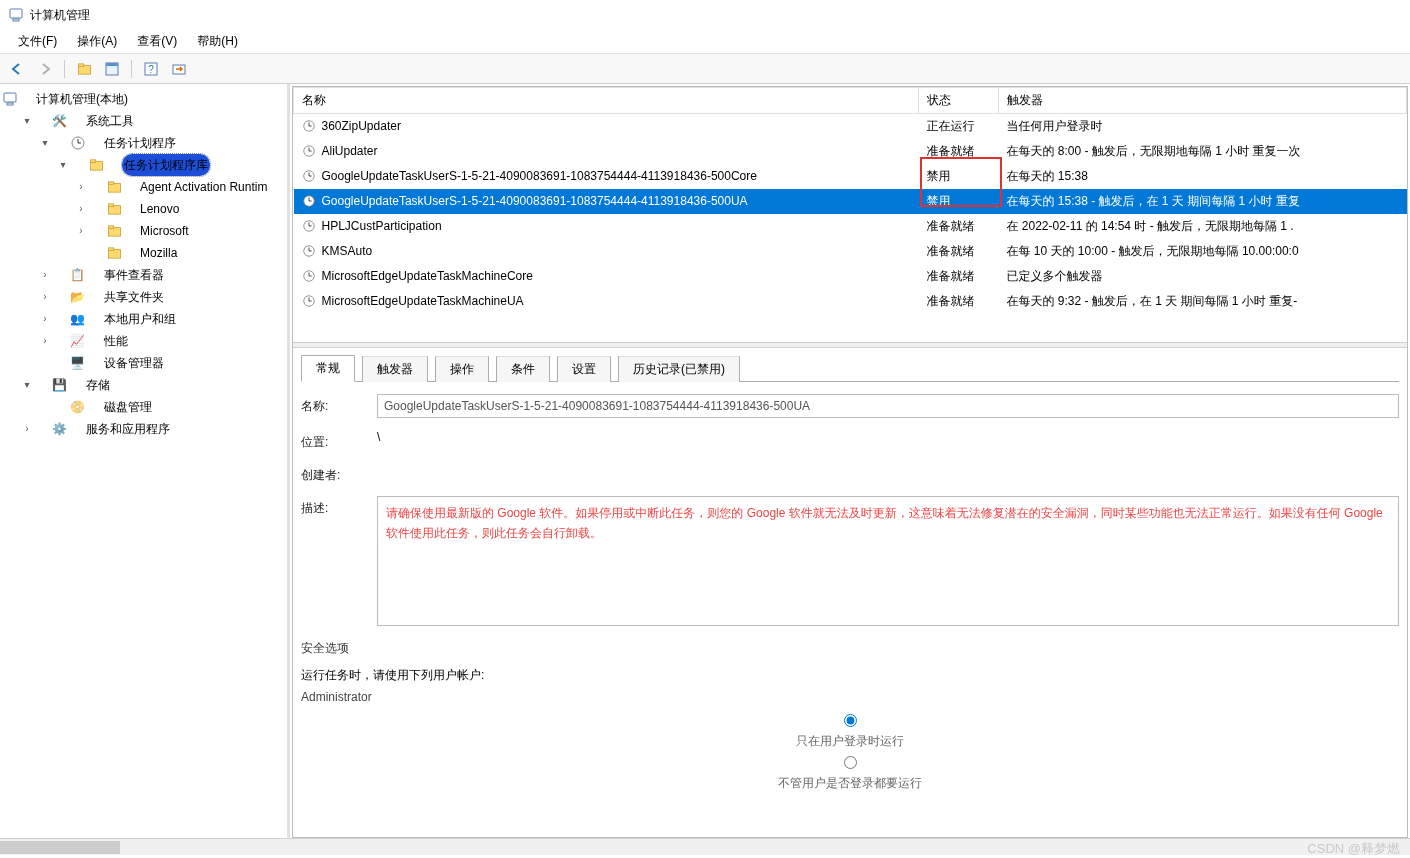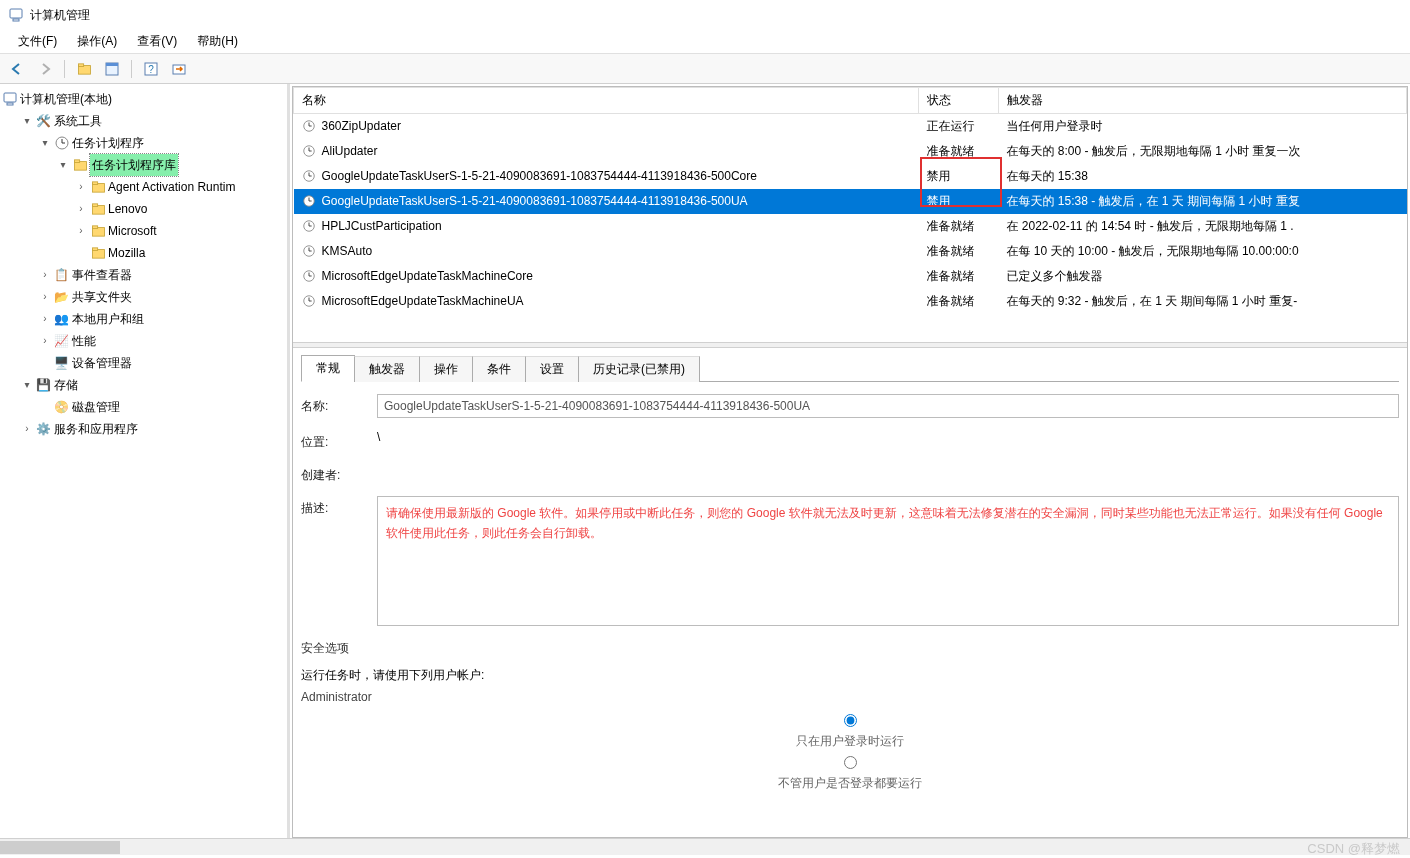--- a/index.html
+++ b/index.html
@@ -9,39 +9,39 @@
 .menubar { height: 24px; display: flex; align-items: center; padding: 0 8px; background: #fff; border-bottom: 1px solid #e0e0e0; }
 .menubar .mitem { padding: 2px 10px; cursor: default; }
 .toolbar { height: 30px; display: flex; align-items: center; padding: 0 6px; background: #f8f8f8; border-bottom: 1px solid #d0d0d0; gap: 6px; }
 .toolbar .sep { width: 1px; height: 18px; background: #ccc; margin: 0 2px; }
 .tb-btn { width: 22px; height: 22px; display:flex; align-items:center; justify-content:center; border:1px solid transparent; }
 .main { display: flex; height: calc(858px - 30px - 24px - 30px - 20px); }
 .tree-pane { width: 290px; border-right: 3px solid #e0e0e0; overflow-x: auto; overflow-y: auto; padding-top:4px; background:#fff; position:relative;}
 .tree ul { list-style: none; padding-left: 18px; }
 .tree > ul { padding-left: 2px; }
 .tree li { white-space: nowrap; line-height: 22px; }
-.tree .row { display:flex; align-items:center; gap:2px; padding-left:0; cursor:default;}
+.tree .row { display:flex; align-items:center; gap:18px; padding-left:0; cursor:default;}
 .tree .expander { width:14px; text-align:center; color:#606060; font-size:10px; user-select:none;}
 .tree .icon { width:16px; height:16px; display:inline-flex; align-items:center; justify-content:center; }
-.tree .sel > .row .label { background:#86efac; outline:1px dotted #888; padding:0 2px;}
+.tree .sel > .row .label { background:#1d4ed8; outline:1px dotted #888; padding:0 2px;border-radius:10px;}
 .right-pane { flex:1; display:flex; flex-direction:column; border:1px solid #bcbcbc; margin:2px 2px 0 2px; overflow:hidden;}
 .tasklist { flex:0 0 255px; overflow:auto; position:relative; }
 .tasklist table { border-collapse: collapse; width: 100%; }
 .tasklist th { text-align:left; font-weight:normal; background:#fff; border:1px solid #e0e0e0; padding:4px 8px; position:sticky; top:0; }
 .tasklist th.name { width:625px; }
 .tasklist th.status { width:80px; }
 .tasklist td { padding:4px 8px; white-space:nowrap;margin-top:21px; }
 .tasklist tr.selected { background:#0078d7; color:#fff; }
 .tasklist .task-icon { width:16px; height:16px; display:inline-block; vertical-align:middle; margin-right:4px; }
 .clock-icon circle { fill:#fff; stroke:#888; stroke-width:1;}
 .clock-icon line { stroke:#333; stroke-width:1;}
 .highlight-box { position:absolute; border:2px solid #e03030; pointer-events:none; }
 .hsplit { height:6px; background:#f0f0f0; border-top:1px solid #d0d0d0; border-bottom:1px solid #d0d0d0; cursor:row-resize; }
 .details { flex:1; padding:6px 8px; overflow:auto; background:#fff; }
-.tabs { display:flex; align-items:flex-end; border-bottom:1px solid #acacac; gap:0; }
+.tabs { display:flex; align-items:flex-end; border-bottom:1px solid #acacac; gap:8px; }
 .tab { padding:4px 14px 4px 14px; border:1px solid #acacac; border-bottom:none; background:#fff; margin-right:-1px; position:relative; top:1px; cursor:default;}
 .tab:not(.active){ background:#f6f6f6; border-top-color:#dcdcdc; }
 .tab.active { border-bottom:1px solid #fff; }
 .fieldrow { display:flex; align-items:flex-start; margin:12px 0; gap:16px;}
 .fieldrow .lbl { width:60px; color:#222; padding-top:4px;}
 .fieldrow .val { flex:1; }
 .inp { width:100%; padding:4px 6px; border:1px solid #bcbcbc; background:#fff; font-family:inherit; font-size:12px; color:#555; }
 .textarea { width:100%; min-height:130px; padding:6px 8px; border:1px solid #bcbcbc; background:#fff; font-family:inherit; font-size:12px; color:#ef4444; line-height:1.7; resize:none;}
 .section-title { margin:14px 0 10px 0; color:#333;}
 .radio-row { display:flex; align-items:center; gap:6px; margin:6px 0; color:#666;flex-direction:column;}

